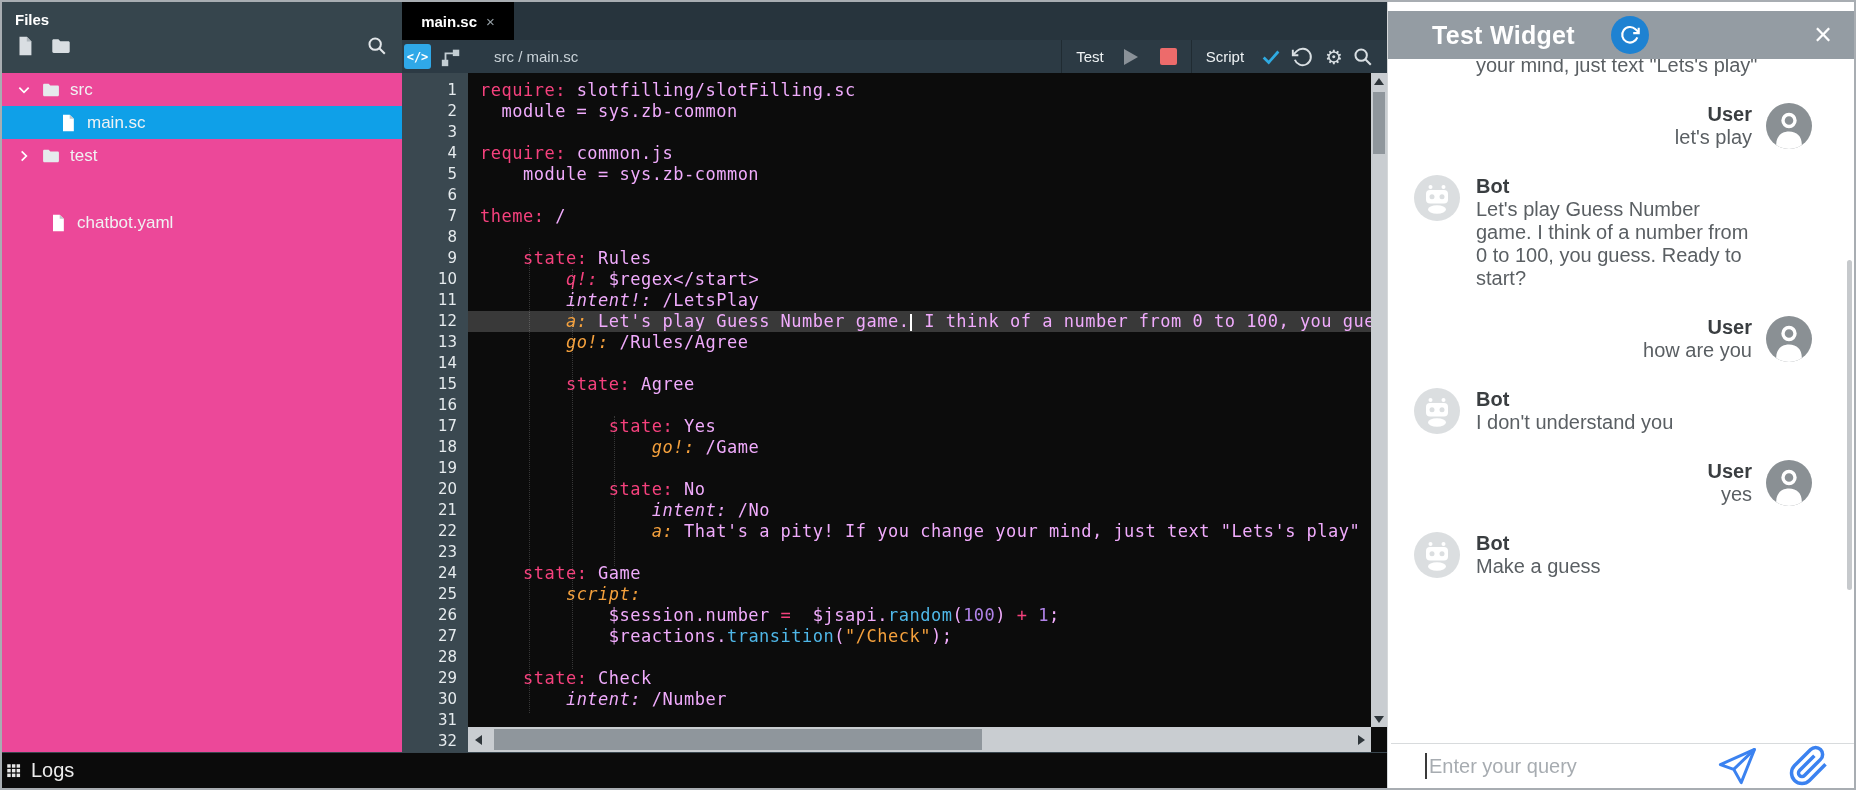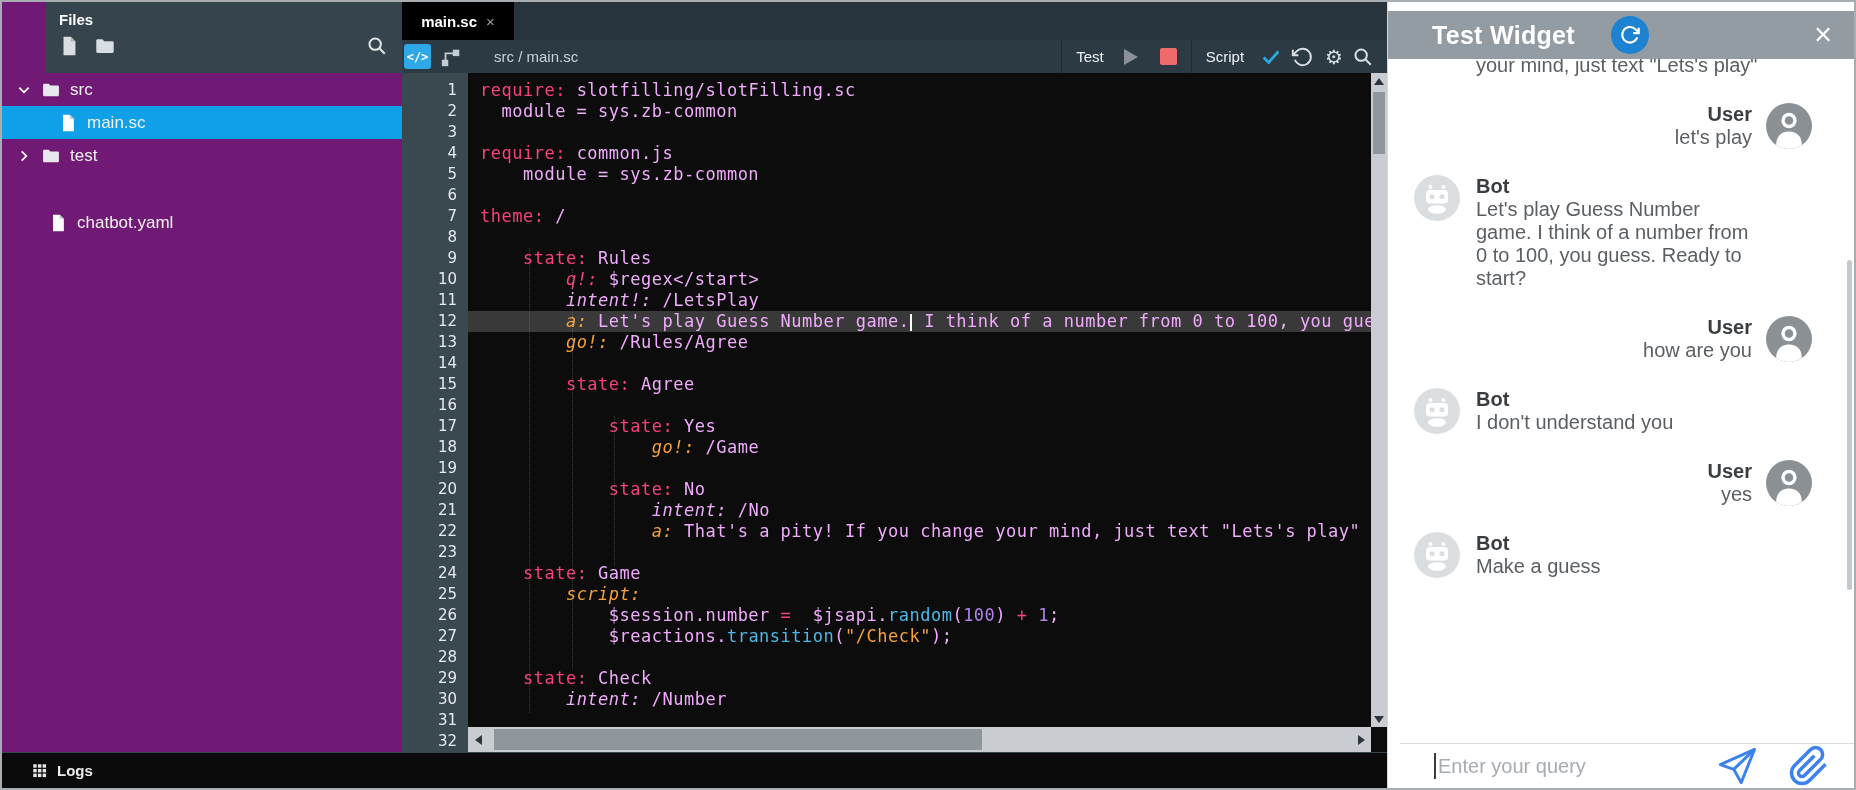--- a/index.html
+++ b/index.html
@@ -1,36 +1,36 @@
 <!DOCTYPE html>
 <html><head>
 <meta charset="utf-8">
 <style>
   * { margin:0; padding:0; box-sizing:border-box; }
   body { background:#888; }
   .window{ width:1856px; height:790px; border:2px solid #A8ADB2; position:relative; overflow:hidden;
            background:#0B0B0B; font-family:"Liberation Sans","DejaVu Sans",sans-serif; }
 
   
-  .sidebar{ position:absolute; left:0; top:0; width:400px; bottom:0; background:#701a75;padding-left:44px; }
+  .sidebar{ position:absolute; left:0; top:0; width:400px; bottom:0; background:#ec4899; }
   .sb-head{ height:71px; background:#36454D; }
   .sb-title{ padding:9px 0 0 13px; font-size:15px; font-weight:bold; color:#fff; }
   .sb-tools{ display:flex; align-items:center; padding:7px 14px 0 12px; gap:14px; }
   .sb-spacer{ flex:1; }
   .sb-ic{ width:22px; height:22px; display:inline-flex; }
   .tree{ position:absolute; top:71px; left:0; right:0; }
   .trow{ height:33px; display:flex; align-items:center; color:#F0F2F3; font-size:17px; gap:9px; cursor:default; }
   .trow.sel{ background:#0FA0E8; }
   .tico{ display:inline-flex; width:20px; height:20px; flex:none; }
   .tico.small{ width:16px; height:16px; }
 
   
   .logs{ position:absolute; left:0; bottom:0; width:1385px; height:36px; background:#0B0B0B;
-         border-top:1px solid #39464E; display:flex; align-items:center; gap:10px; padding-left:30px;
-         color:#ECECEC; font-size:15px;font-weight:bold; }
+         border-top:1px solid #39464E; display:flex; align-items:center; gap:10px; padding-left:4px;
+         color:#ECECEC; font-size:20px; }
 
   
   .editor{ position:absolute; left:400px; top:0; width:985px; height:750px; background:#0C0C0C; }
   .tabbar{ height:38px; background:#27343D; display:flex; }
   .tab{ height:100%; min-width:112px; background:#000; display:flex; align-items:center; justify-content:center;
         gap:9px; padding:0 12px; }
   .tab-label{ color:#fff; font-weight:bold; font-size:15px; }
   .tab-x{ color:#96A0A6; font-size:15px; }
   .toolbar{ height:33px; background:#2C3A44; display:flex; align-items:center; padding:0 13px 0 2px; }
   .codebtn{ width:27px; height:25px; background:#2FA8E8; border-radius:3px; color:#fff;
@@ -86,21 +86,21 @@
   .w-chat{ position:absolute; top:57px; left:0; right:0; bottom:45px; overflow:hidden; }
   .msg{ margin-bottom:26px; }
   .msg.bot{ display:flex; padding-left:26px; gap:16px; align-items:flex-start; }
   .msg.user{ display:flex; justify-content:flex-end; padding-right:42px; gap:14px; align-items:flex-start; }
   .msg.trunc{ padding-left:88px; margin-top:-5px; }
   .avatar{ width:46px; height:46px; flex:none; display:inline-flex; }
   .m-name{ font-weight:bold; color:#3A3E41; font-size:20px; line-height:23px; }
   .m-text{ color:#5A5F63; font-size:20px; line-height:23px; max-width:285px; }
   .user .m-col{ text-align:right; }
   .w-scroll{ position:absolute; right:2px; top:258px; height:330px; width:5px; background:#C6C9CC; border-radius:3px; }
-  .w-input{ position:absolute; left:12px; right:0; bottom:0; height:45px; border-top:1px solid #D8DBDD;
+  .w-input{ position:absolute; left:3px; right:0; bottom:0; height:45px; border-top:1px solid #D8DBDD;
             display:flex; align-items:center; padding:0 24px 0 34px; }
   .in-caret{ width:2px; height:26px; background:#3A3A3A; margin-right:2px; flex:none; }
   .w-input input{ flex:1; border:none; outline:none; font-size:20px; color:#333;
                   font-family:"Liberation Sans","DejaVu Sans",sans-serif; background:transparent; }
   .w-input input::placeholder{ color:#A7ACB1; }
   .in-ic{ width:42px; height:42px; flex:none; display:inline-flex; }
   .in-ic + .in-ic{ margin-left:30px; }
 </style>
 </head>
 <body>

